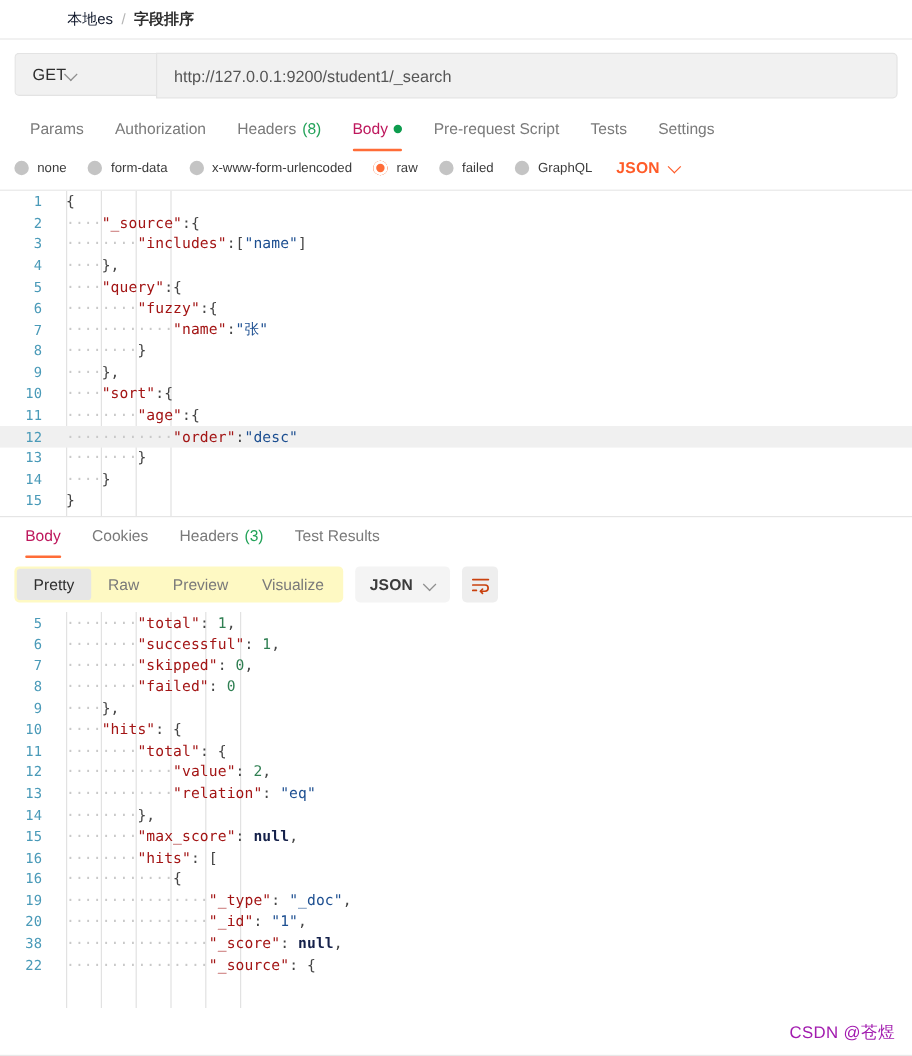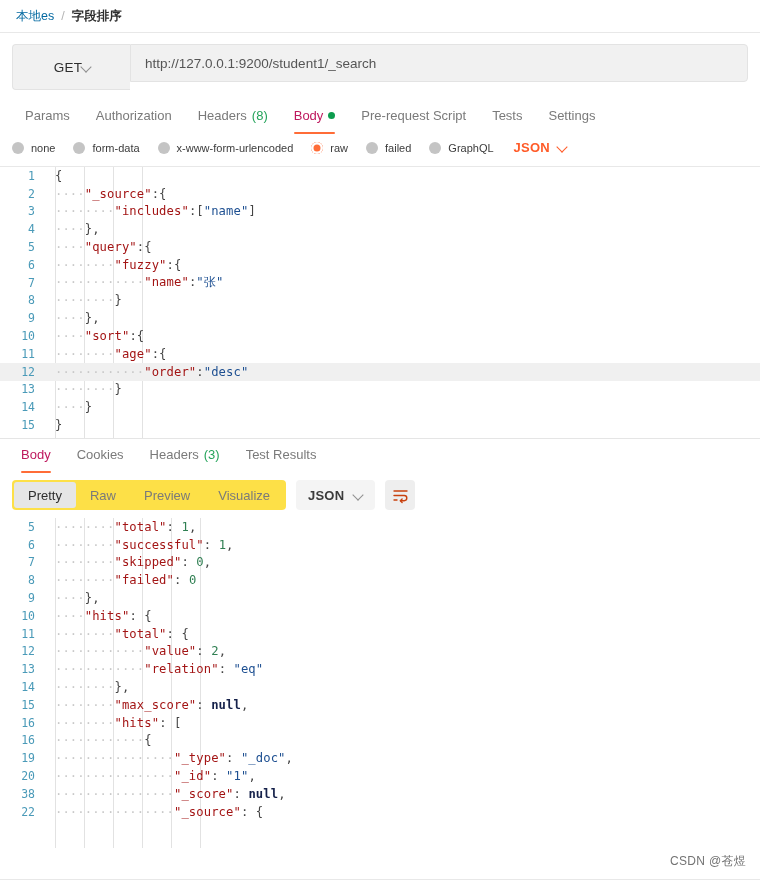--- a/index.html
+++ b/index.html
@@ -13,36 +13,36 @@
   #app { width: 760px; height: 880px; position: relative; background: #fff; }
 
   
   .breadcrumb-bar {
     height: 33px;
     display: flex; align-items: center;
     padding: 0 16px;
     border-bottom: 1px solid #e8e8e8;
     background: #fff;
   }
-  .crumb-root { font-size: 12.5px; color: #0369a1; }
+  .crumb-root { font-size: 12.5px; color: #0f172a; margin-left: 40px; }
   .crumb-sep  { font-size: 12.5px; color: #b5b5b5; margin: 0 7px; }
   .crumb-leaf { font-size: 12.5px; color: #2e2e2e; font-weight: bold; }
 
   
   .url-row {
     padding: 11px 12px 10px 12px;
     display: flex; align-items: stretch;
   }
   .method-box {
-    width: 118px; height: 46px;
+    width: 118px; height: 36px;
     background: #f1f1f1;
     border: 1px solid #e3e3e3;
     border-right: none;
     border-radius: 4px 0 0 4px;
-    display: flex; align-items: center; justify-content: center;
+    display: flex; align-items: center; justify-content: flex-start;
     padding: 0 12px 0 14px;
   }
   .method-label { font-size: 13.5px; color: #2e2e2e; letter-spacing: .2px; }
   .chev { width: 9px; height: 9px; position: relative; }
   .chev::after {
     content: ""; position: absolute; left: 0; top: 0;
     width: 7px; height: 7px;
     border-right: 1.3px solid #8f8f8f;
     border-bottom: 1.3px solid #8f8f8f;
     transform: rotate(45deg);
@@ -164,21 +164,21 @@
     display: flex; align-items: flex-end;
     padding: 0 8px; height: 34px;
   }
   .res-toolbar {
     display: flex; align-items: center;
     padding: 7px 12px 8px 12px;
     gap: 10px;
   }
   .seg {
     display: flex; align-items: center;
-    background: #fde047; border-radius: 4px;
+    background: #fef9c3; border-radius: 4px;
     height: 30px; padding: 2px;
   }
   .seg-item {
     font-size: 13px; color: #7a7a7a;
     padding: 0 14px; height: 26px;
     display: flex; align-items: center;
     border-radius: 3px; cursor: pointer;
   }
   .seg-item.active { background: #e6e6e6; color: #2e2e2e; }
   .fmt-select {
@@ -190,21 +190,21 @@
   .wrap-btn {
     width: 30px; height: 30px;
     background: #eeeeee; border-radius: 4px;
     display: flex; align-items: center; justify-content: center;
     cursor: pointer;
   }
 
   
   .watermark {
     position: absolute; right: 14px; bottom: 10px;
-    font-size: 12px; color: #737373;
+    font-size: 14px; color: #a21caf;
     letter-spacing: .3px;
     pointer-events: none;
   }
   .bottom-rule { position: absolute; left: 0; right: 0; bottom: 0; height: 1px; background: #e8e8e8; }
 </style>
 </head>
 <body>
 
 <div id="app">
 

